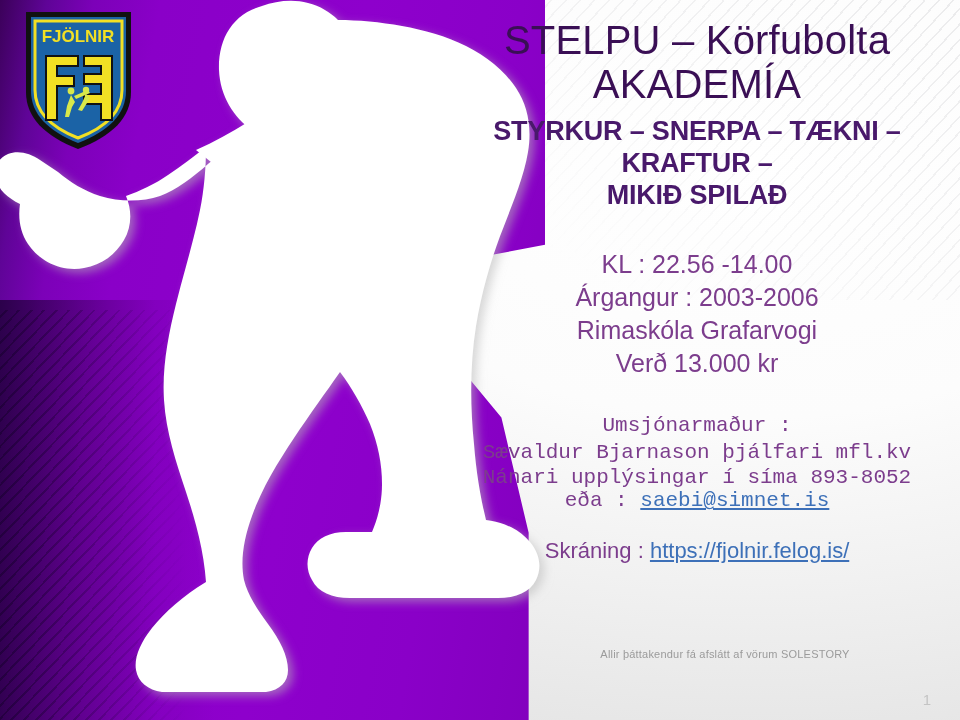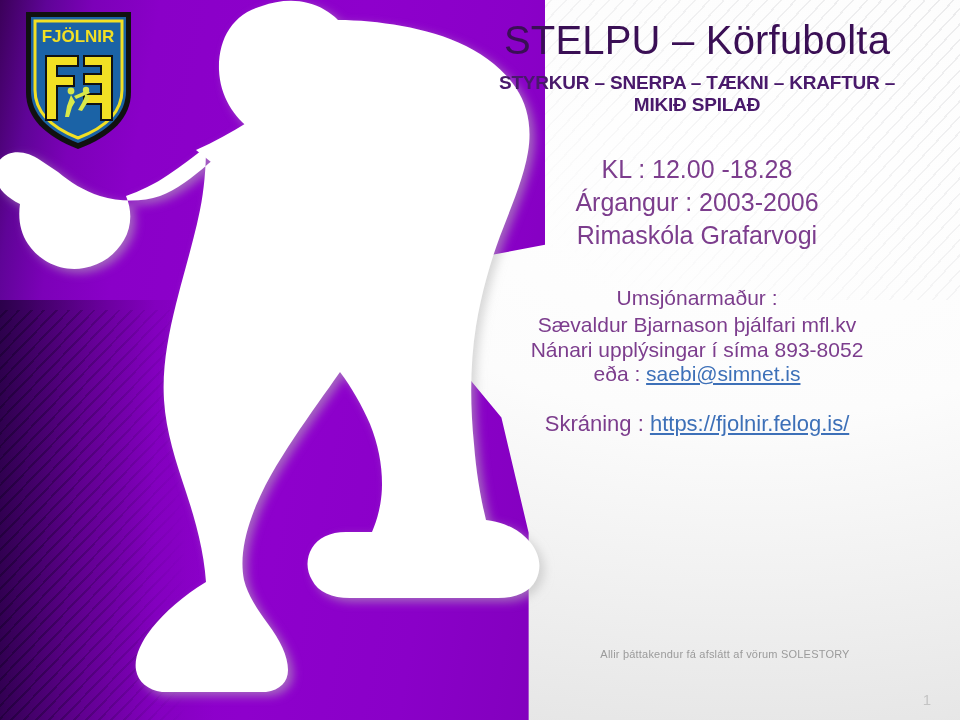--- a/index.html
+++ b/index.html
@@ -109,21 +109,21 @@
     font-size: 40px;
     line-height: 1.10;
     color: #3a0f55;
     letter-spacing: 0.2px;
     margin: 0 0 2px 0;
     font-weight: 400;
     text-align: center;
   }
 
   .subtitle {
-    font-size: 19px;
+    font-size: 27px;
     font-weight: bold;
     color: #49196b;
     line-height: 1.18;
     margin: 10px 0 0 0;
     letter-spacing: -0.2px;
   }
 
   .info-block {
     margin-top: 36px;
   }
@@ -137,20 +137,21 @@
 
   .contact-block {
     margin-top: 32px;
   }
   .contact-line {
     font-size: 21px;
     color: #7c3d8d;
     line-height: 1.30;
     margin: 0;
     font-weight: 400;
+    font-family: Liberation Mono, monospace;
   }
   .contact-line.tight {
     line-height: 1.10;
   }
 
   .link {
     color: #3d70b8;
     text-decoration: underline;
     cursor: pointer;
     text-align: center;
@@ -283,31 +284,33 @@
       <circle cx="70" cy="86" r="3.2"></circle>
       <path d="M 70,90 L 66,99 L 62,106 L 66,107 L 71,99 L 74,94 Z"></path>
       <path d="M 58,92 L 72,86 L 74,89 L 60,95 Z"></path>
     </g>
   </svg>
 
   <div class="content">
 
     <h1 class="title">
       <span>STELPU – Körfubolta</span><br>
+      <span>AKADEMÍA</span>
     </h1>
 
     <p class="subtitle">
       <span>STYRKUR – SNERPA – TÆKNI – KRAFTUR –</span><br>
       <span>MIKIÐ SPILAÐ</span>
     </p>
 
     <div class="info-block">
-      <p class="info-line">KL : 12.00 -18.28</p>
+      <p class="info-line">KL : 22.56 -14.00</p>
       <p class="info-line">Árgangur : 2003-2006</p>
       <p class="info-line">Rimaskóla Grafarvogi</p>
+      <p class="info-line">Verð 13.000 kr</p>
     </div>
 
     <div class="contact-block">
       <p class="contact-line">Umsjónarmaður :</p>
       <p class="contact-line">Sævaldur Bjarnason þjálfari mfl.kv</p>
       <p class="contact-line tight">Nánari upplýsingar í síma 893-8052</p>
       <p class="contact-line tight">
         <span>eða :</span>
         <a class="link" href="#">saebi@simnet.is</a>
       </p>

